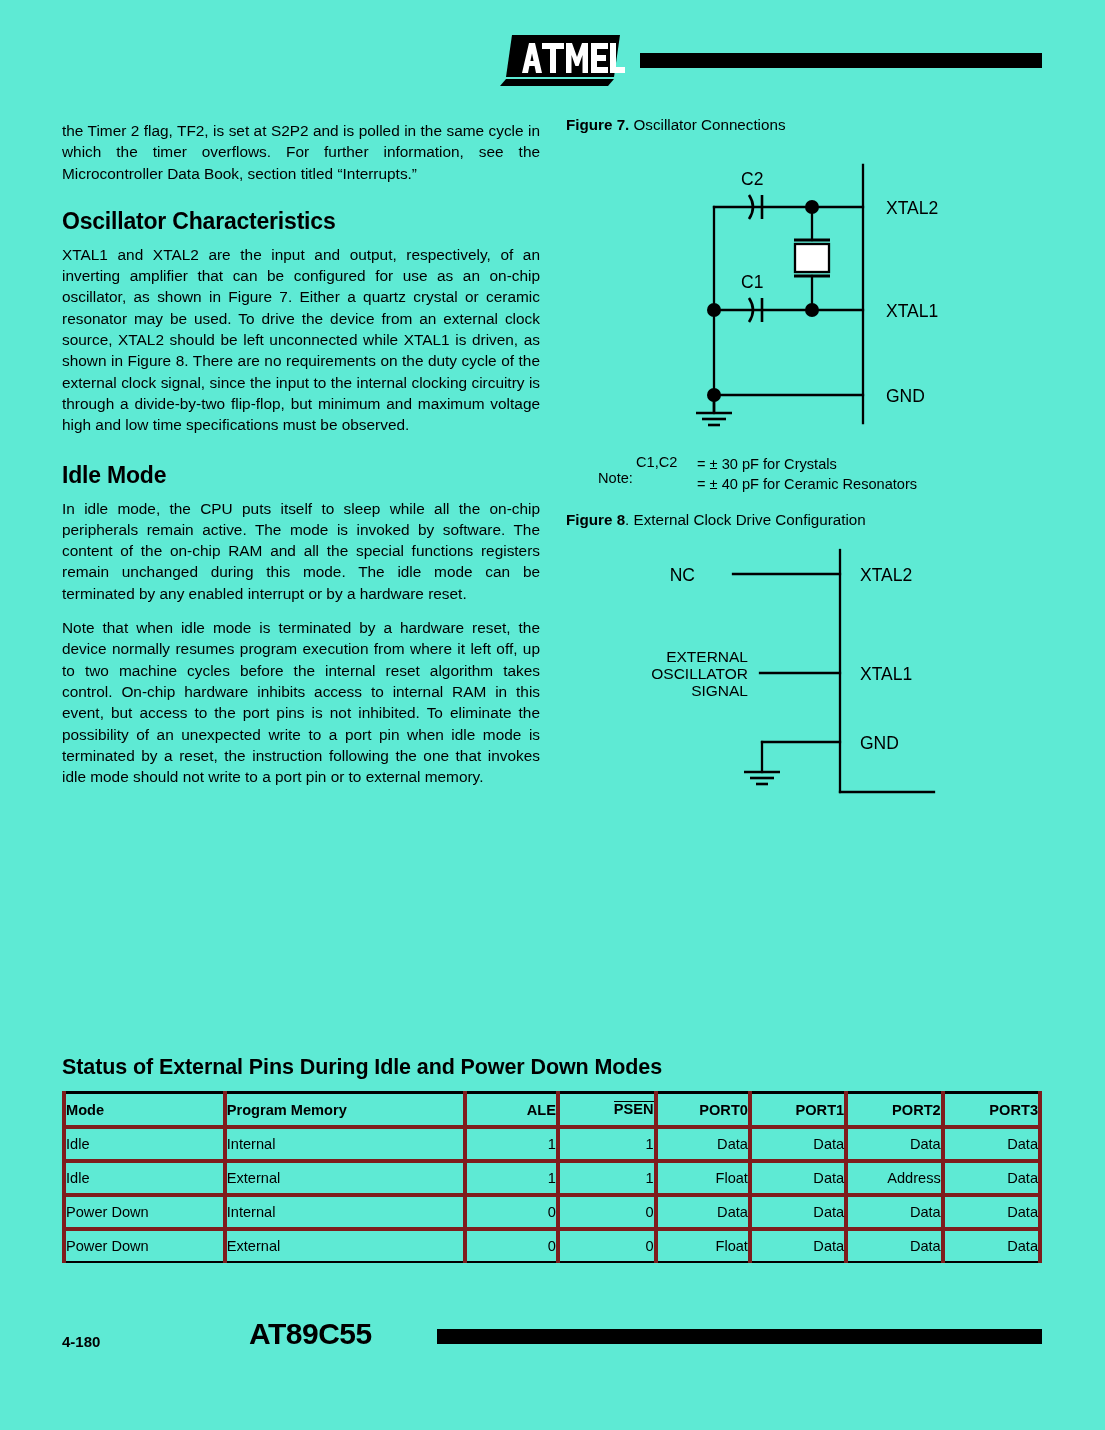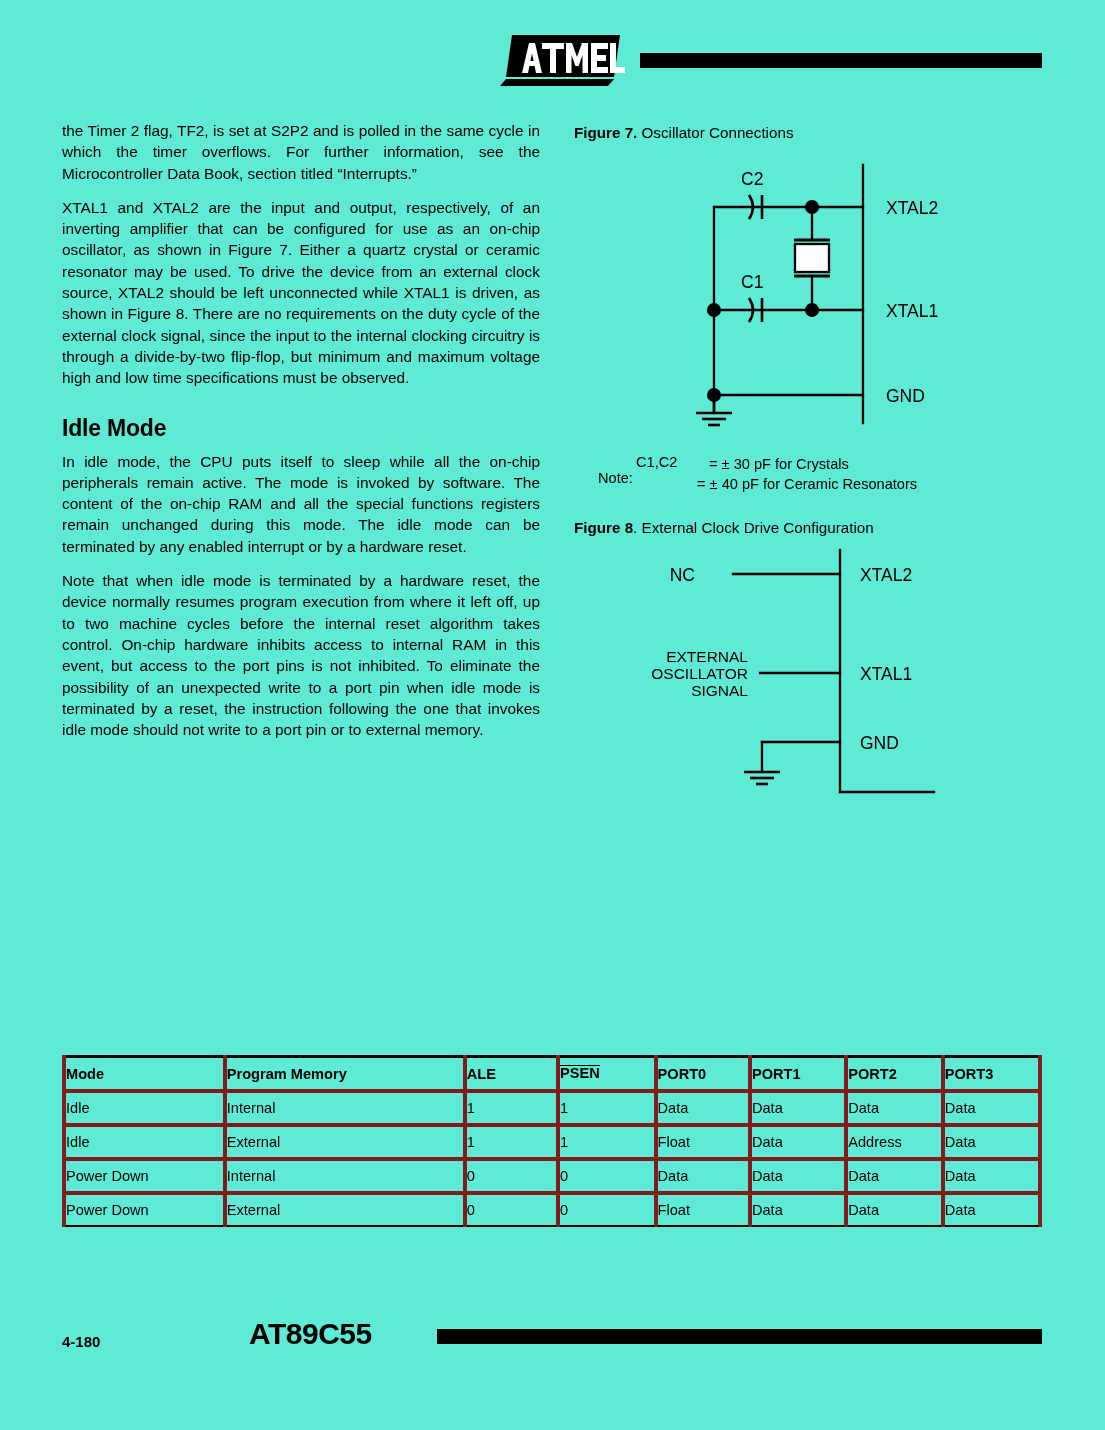--- a/index.html
+++ b/index.html
@@ -57,21 +57,21 @@
     font-weight: bold;
     line-height: 27px;
     letter-spacing: -0.2px;
   }
   h2.sect.first { margin-top: 24px; }
 
   
   .fig-caption {
     font-size: 15.2px;
     line-height: 20px;
-    margin: 8px;
+    margin: 0;
   }
   .fig-caption b { font-weight: bold; }
 
   
   #fig7-wrap {
     position: absolute;
     left: 566px; top: 115px;
     width: 480px; height: 320px;
   }
   #fig7-svg {
@@ -86,21 +86,21 @@
     font-size: 14.6px;
     line-height: 20.5px;
   }
   #note-block .nlabel {
     position: absolute; left: 0px; top: 16px; margin-left: 32px;
   }
   #note-block .ncap {
     position: absolute; left: 70px; top: 0px;
   }
   #note-block .nval1 {
-    position: absolute; left: 131px; top: 2px; margin-left: 12px;
+    position: absolute; left: 131px; top: 2px;
   }
   #note-block .nval2 {
     position: absolute; left: 131px; top: 22px;
   }
 
   
   #fig8-cap {
     position: absolute;
     left: 566px; top: 510px;
     width: 480px;
@@ -136,21 +136,21 @@
   table.status thead th {
     font-weight: bold;
     border-top: 3px solid #000000;
     border-bottom: 3px solid #000000;
     height: 31px;
   }
   table.status tbody tr:last-child td {
     border-bottom: 2px solid #000000;
   }
   th.c-left, td.c-left { text-align: left; padding-left: 9px; margin-top: 44px; }
-  th.c-ctr, td.c-ctr { text-align: left; }
+  th.c-ctr, td.c-ctr { text-align: right; }
   .ovl {
     border-top: 1.6px solid #000000;
     padding-top: 0px;
     display: inline-block;
     line-height: 1.05;
   }
 
   
   #footer {
     position: absolute;
@@ -204,20 +204,21 @@
 
         <polygon points="112,14 118,14 118,38 127,38 127,44 112,44" fill="#ffffff"></polygon>
       </svg>
     </div>
     <div class="hdr-bar"></div>
   </div>
 
   <div class="col-left">
     <p class="body">the Timer 2 flag, TF2, is set at S2P2 and is polled in the same cycle in which the timer overflows. For further information, see the Microcontroller Data Book, section titled “Interrupts.”</p>
 
+    <h2 class="sect first">Oscillator Characteristics</h2>
     <p class="body">XTAL1 and XTAL2 are the input and output, respectively, of an inverting amplifier that can be configured for use as an on-chip oscillator, as shown in Figure 7. Either a quartz crystal or ceramic resonator may be used. To drive the device from an external clock source, XTAL2 should be left unconnected while XTAL1 is driven, as shown in Figure 8. There are no requirements on the duty cycle of the external clock signal, since the input to the internal clocking circuitry is through a divide-by-two flip-flop, but minimum and maximum voltage high and low time specifications must be observed.</p>
 
     <h2 class="sect">Idle Mode</h2>
     <p class="body">In idle mode, the CPU puts itself to sleep while all the on-chip peripherals remain active. The mode is invoked by software. The content of the on-chip RAM and all the special functions registers remain unchanged during this mode. The idle mode can be terminated by any enabled interrupt or by a hardware reset.</p>
     <p class="body">Note that when idle mode is terminated by a hardware reset, the device normally resumes program execution from where it left off, up to two machine cycles before the internal reset algorithm takes control. On-chip hardware inhibits access to internal RAM in this event, but access to the port pins is not inhibited. To eliminate the possibility of an unexpected write to a port pin when idle mode is terminated by a reset, the instruction following the one that invokes idle mode should not write to a port pin or to external memory.</p>
   </div>
 
   <div id="fig7-wrap">
     <div class="fig-caption">
       <b>Figure 7.</b>
@@ -312,20 +313,21 @@
     <text x="75" y="41" font-size="17.5" fill="#000000" text-anchor="end">NC</text>
     <text x="128" y="122" font-size="15.5" fill="#000000" text-anchor="end">EXTERNAL</text>
     <text x="128" y="139" font-size="15.5" fill="#000000" text-anchor="end">OSCILLATOR</text>
     <text x="128" y="156" font-size="15.5" fill="#000000" text-anchor="end">SIGNAL</text>
     <text x="240" y="41" font-size="17.5" fill="#000000">XTAL2</text>
     <text x="240" y="140" font-size="17.5" fill="#000000">XTAL1</text>
     <text x="240" y="209" font-size="17.5" fill="#000000">GND</text>
   </svg>
 
   <div id="table-section">
+    <div id="table-title">Status of External Pins During Idle and Power Down Modes</div>
     <table class="status">
       <thead>
         <tr>
           <th class="c-left" style="width:164px">
             <span>Mode</span>
           </th>
           <th class="c-left" style="width:247px">
             <span>Program Memory</span>
           </th>
           <th class="c-ctr" style="width:93px">

